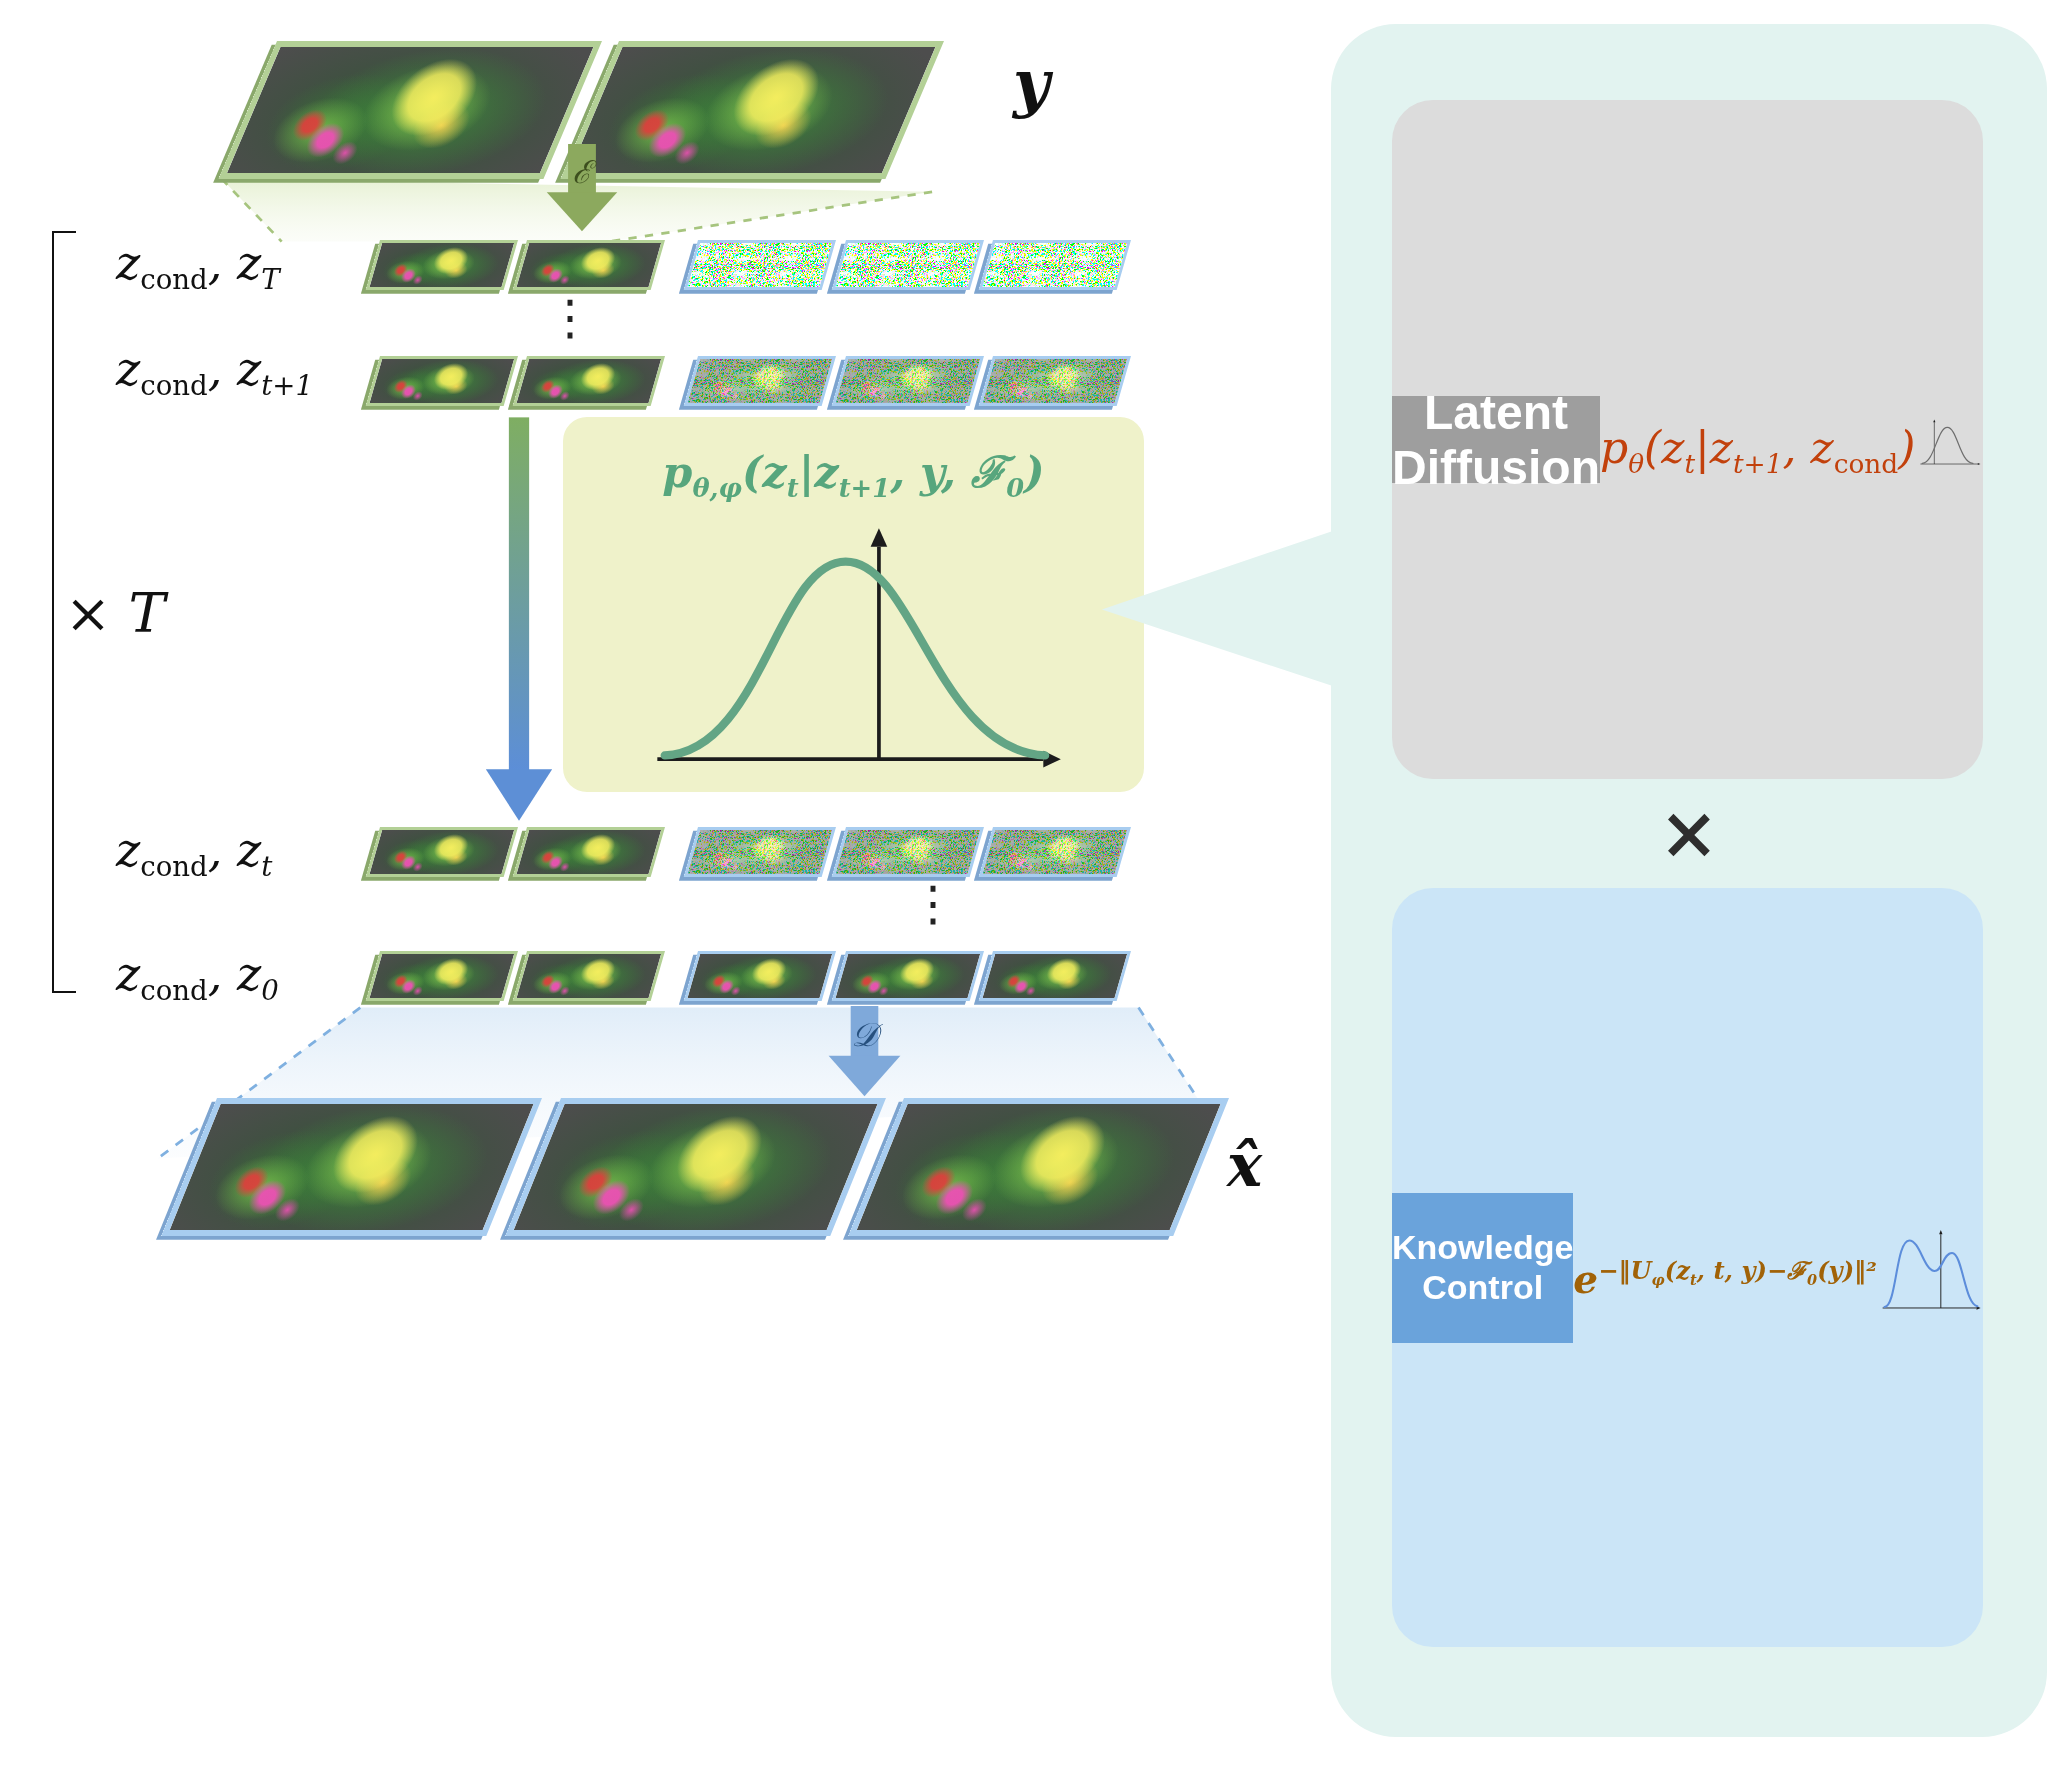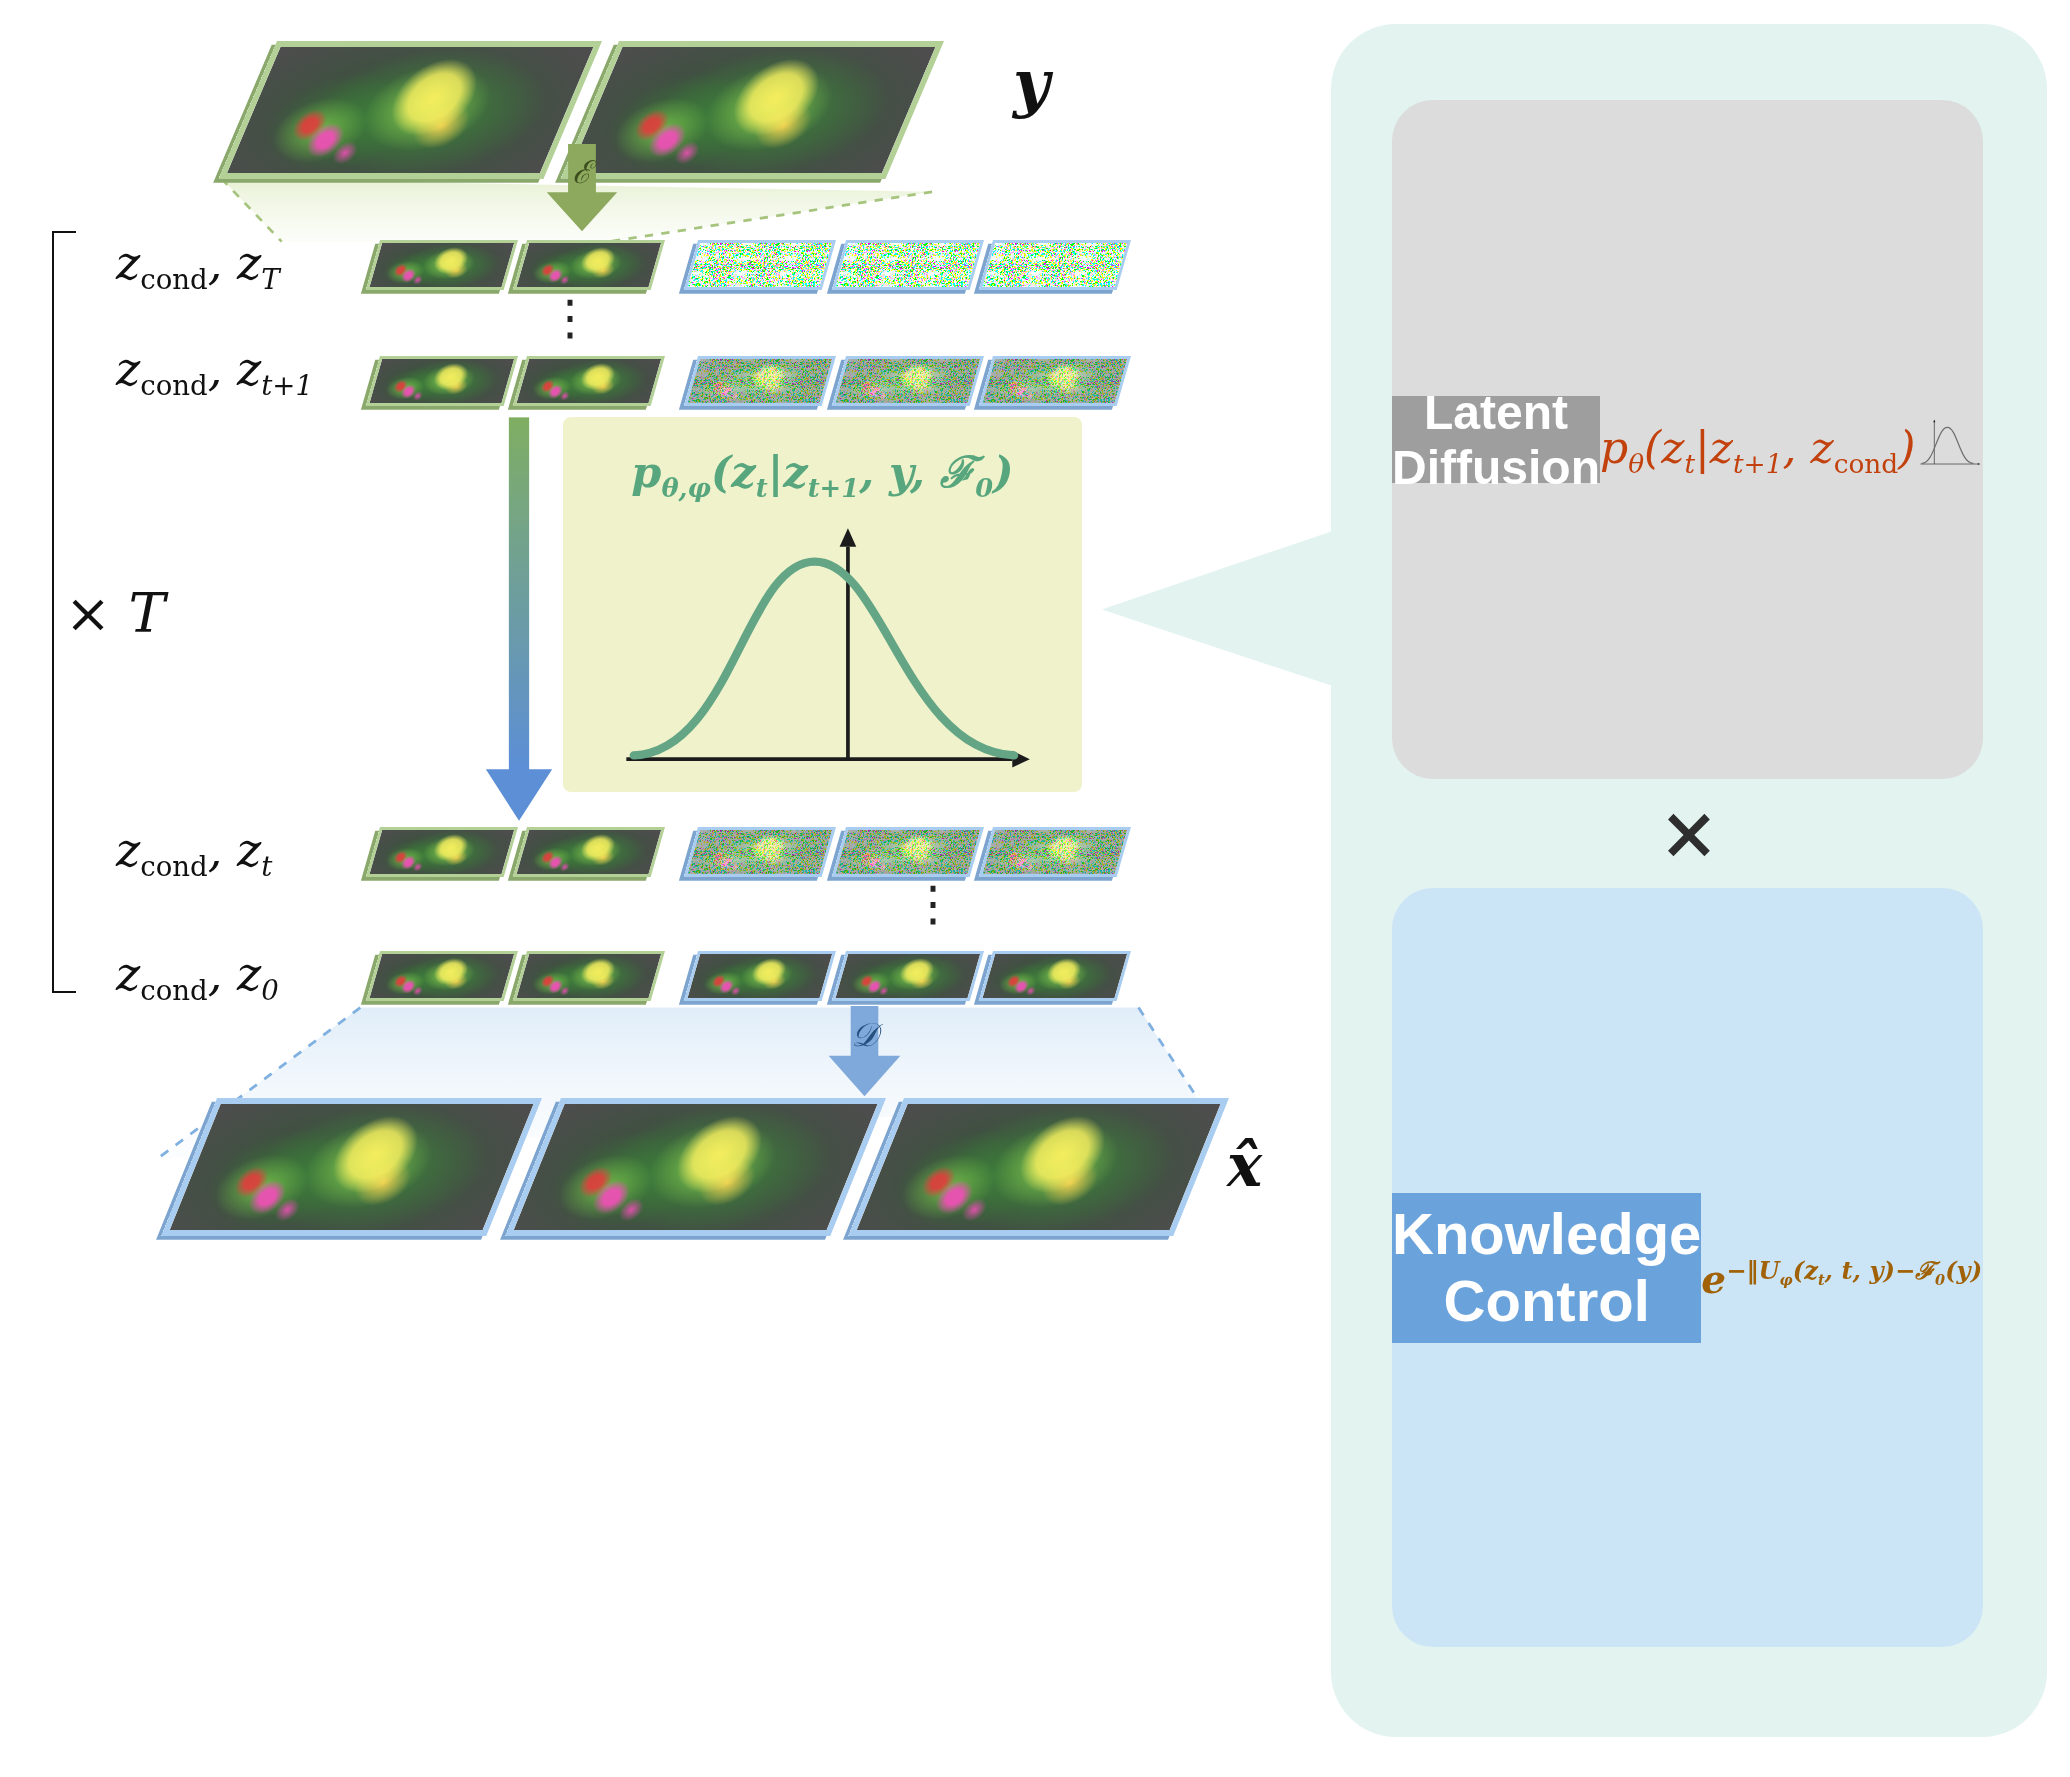--- a/index.html
+++ b/index.html
@@ -150,21 +150,21 @@
           <rect x="-10" y="-10" width="170" height="74" filter="url(#noiseF)"></rect>
         </svg>
       </div>
   </div>
 
   <svg class="abs" style="left:484px;top:417px" width="70" height="406" viewBox="0 0 76 440">
     <rect x="27" y="0" width="22" height="384" fill="url(#arrowGrad)"></rect>
     <polygon points="2,382 74,382 38,438" fill="#5d8fd6"></polygon>
   </svg>
 
-  <div class="abs" style="left:563px;top:417px;width:519px;height:375px;background:#eff2ca;border-radius:8px;
+  <div class="abs" style="left:563px;top:417px;width:581px;height:375px;background:#eff2ca;border-radius:24px;
        display:flex;flex-direction:column;align-items:center">
     <div class="math formula" style="margin-top:24px;font-size:43px;color:#57a67d;font-weight:bold">p<sub>θ,φ</sub>(z<sub>t</sub>|z<sub>t+1</sub>, y, ℱ<sub>0</sub>)</div>
     <svg width="434" height="277" viewBox="0 0 470 300" style="margin-top:5.5px">
       <line x1="22" y1="272" x2="440" y2="272" stroke="#1c1c1c" stroke-width="4"></line>
       <polygon points="440,263 440,281 459,272" fill="#1c1c1c"></polygon>
       <line x1="262" y1="272" x2="262" y2="42" stroke="#1c1c1c" stroke-width="4"></line>
       <polygon points="253,42 271,42 262,22" fill="#1c1c1c"></polygon>
       <path d="M 30 268 C 135 264, 152 58, 226 58 C 300 58, 325 262, 442 268" fill="none" stroke="#63a585" stroke-width="9" stroke-linecap="round"></path>
     </svg>
   </div>
@@ -258,21 +258,21 @@
       <polygon points="520,386 520,404 542,395" fill="#1c1c1c"></polygon>
       <line x1="160" y1="395" x2="160" y2="48" stroke="#1c1c1c" stroke-width="5"></line>
       <polygon points="151,48 169,48 160,26" fill="#1c1c1c"></polygon>
       <path d="M 60 390 C 160 386, 185 92, 268 92 C 350 92, 372 385, 480 390" fill="none" stroke="#6e6e6e" stroke-width="10" stroke-linecap="round"></path>
     </svg>
   </div>
 
   <div class="abs" style="left:1331px;top:790px;width:716px;text-align:center;font-size:72px;font-weight:bold;color:#2e2e2e">×</div>
 
   <div class="card" style="left:1392px;top:888px;width:591px;height:759px;background:#cbe5f7">
-    <div class="cardhead" style="height:150px;background:#6aa3db;font-size:58px;line-height:1.15">
+    <div class="cardhead" style="height:150px;background:#6aa3db;font-size:34px;line-height:1.15">
       <div style="max-width:314px">Knowledge Control</div>
     </div>
     <div class="math formula" style="margin-top:20px;font-size:39px;color:#a16207;font-weight:bold">e<sup>−‖U<sub>φ</sub>(z<sub>t</sub>, t, y)−ℱ<sub>0</sub>(y)‖²</sup></div>
     <svg width="522" height="461" viewBox="0 0 566 500" style="margin-top:3.7px">
       <line x1="30" y1="455" x2="530" y2="455" stroke="#1c1c1c" stroke-width="5"></line>
       <polygon points="530,446 530,464 552,455" fill="#1c1c1c"></polygon>
       <line x1="340" y1="455" x2="340" y2="62" stroke="#1c1c1c" stroke-width="5"></line>
       <polygon points="331,62 349,62 340,40" fill="#1c1c1c"></polygon>
       <path d="M 40 450 C 105 446, 100 95, 172 95 C 228 95, 250 252, 305 258 C 348 262, 352 162, 400 162 C 455 162, 468 438, 535 446" fill="none" stroke="#5c8ddb" stroke-width="11" stroke-linecap="round"></path>
     </svg>

